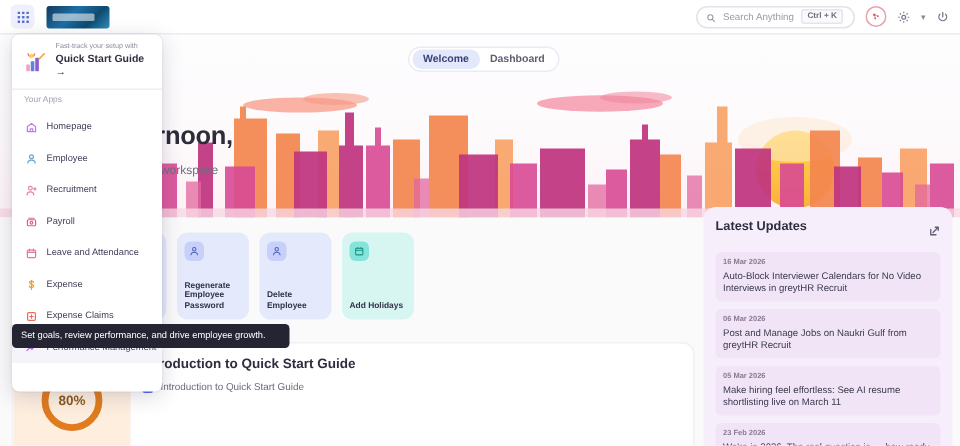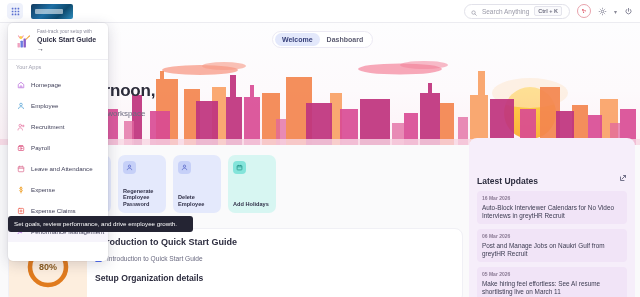--- a/index.html
+++ b/index.html
@@ -130,21 +130,21 @@
   .qs-check svg { display:block; }
   .qs-check-lbl { font-size: 6.6px; color: #6a6a80; }
   .qs-sub { margin-top: 11px; font-size: 8.6px; font-weight: bold; color: #2e2e40; }
 
   
   .updates {
     position: absolute; right: 5px; top: 138px; width: 166px; height: 160px;
     background: #f6eefa; border-radius: 8px 8px 0 0; padding: 7px 8px 0 8px;
     z-index: 12; overflow: hidden;
   }
-  .upd-head { display: flex; align-items: flex-end; justify-content: space-between; margin-top: 23px; }
+  .upd-head { display: flex; align-items: flex-start; justify-content: space-between; }
   .upd-title { font-size: 8.5px; font-weight: bold; color: #2d2d3f; }
   .upd-item {
     background: #f1e4f7; border-radius: 4px; padding: 4px 5px; margin-top: 5px;
   }
   .upd-date { font-size: 5px; color: #8a7a94; font-weight: bold; }
   .upd-text { font-size: 6.4px; color: #3b3b50; line-height: 8px; margin-top: 3px; }
 
   
   .flyout {
     position: absolute; top: 23px; left: 8px; width: 100px; height: 238px;
@@ -320,21 +320,20 @@
     <div class="qs-body">
       <div class="qs-title">Introduction to Quick Start Guide</div>
       <div class="qs-check-row">
         <div class="qs-check">
           <svg width="5" height="5" viewBox="0 0 12 12" fill="none" stroke="#fff" stroke-width="2.2" stroke-linecap="round" stroke-linejoin="round">
             <path d="M2.5 6.2 4.8 8.5 9.5 3.6"></path>
           </svg>
         </div>
         <div class="qs-check-lbl">Introduction to Quick Start Guide</div>
       </div>
-      <div class="qs-sub">Setup Organization details</div>
     </div>
   </div>
 
   <div class="updates">
     <div class="upd-head">
       <div class="upd-title">Latest Updates</div>
       <div>
         <svg width="8" height="8" viewBox="0 0 16 16" fill="none" stroke="#5c5c76" stroke-width="1.7" stroke-linecap="round">
           <path d="M6 10 13 3M9 3h4v4"></path>
             <path d="M3 6v7h7"></path>

